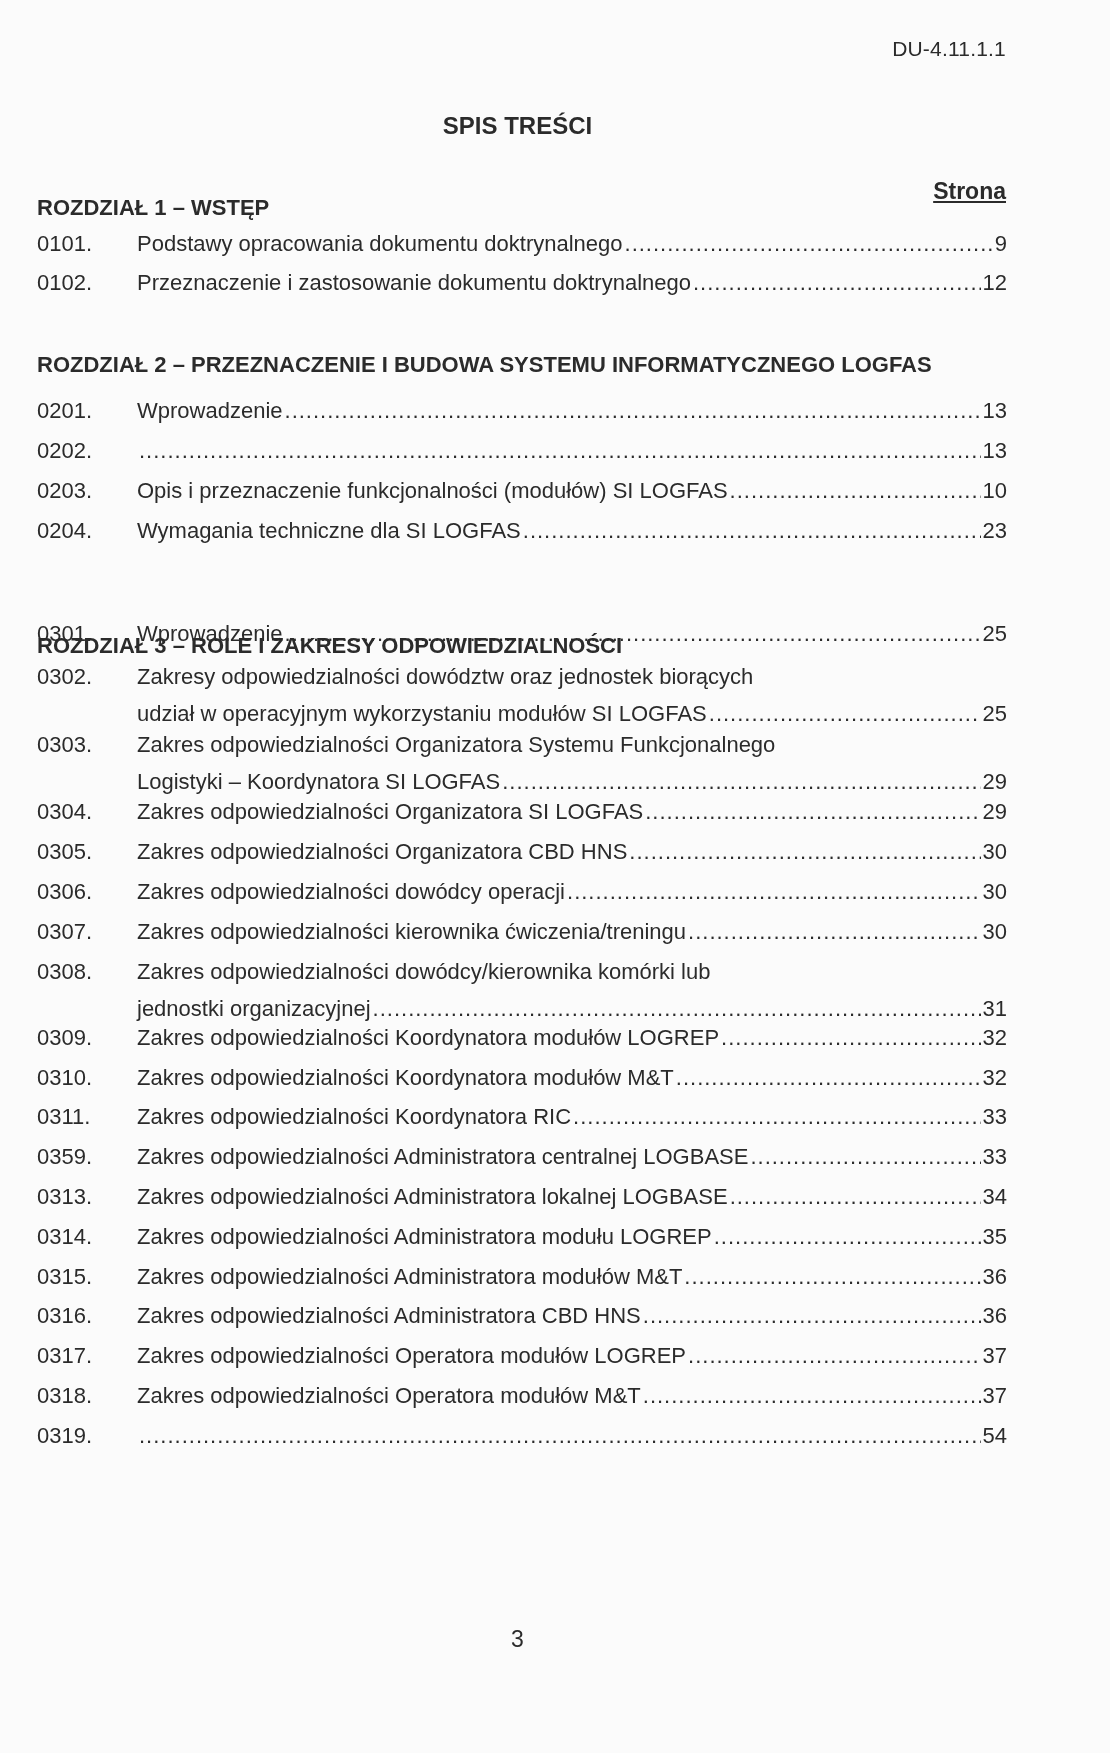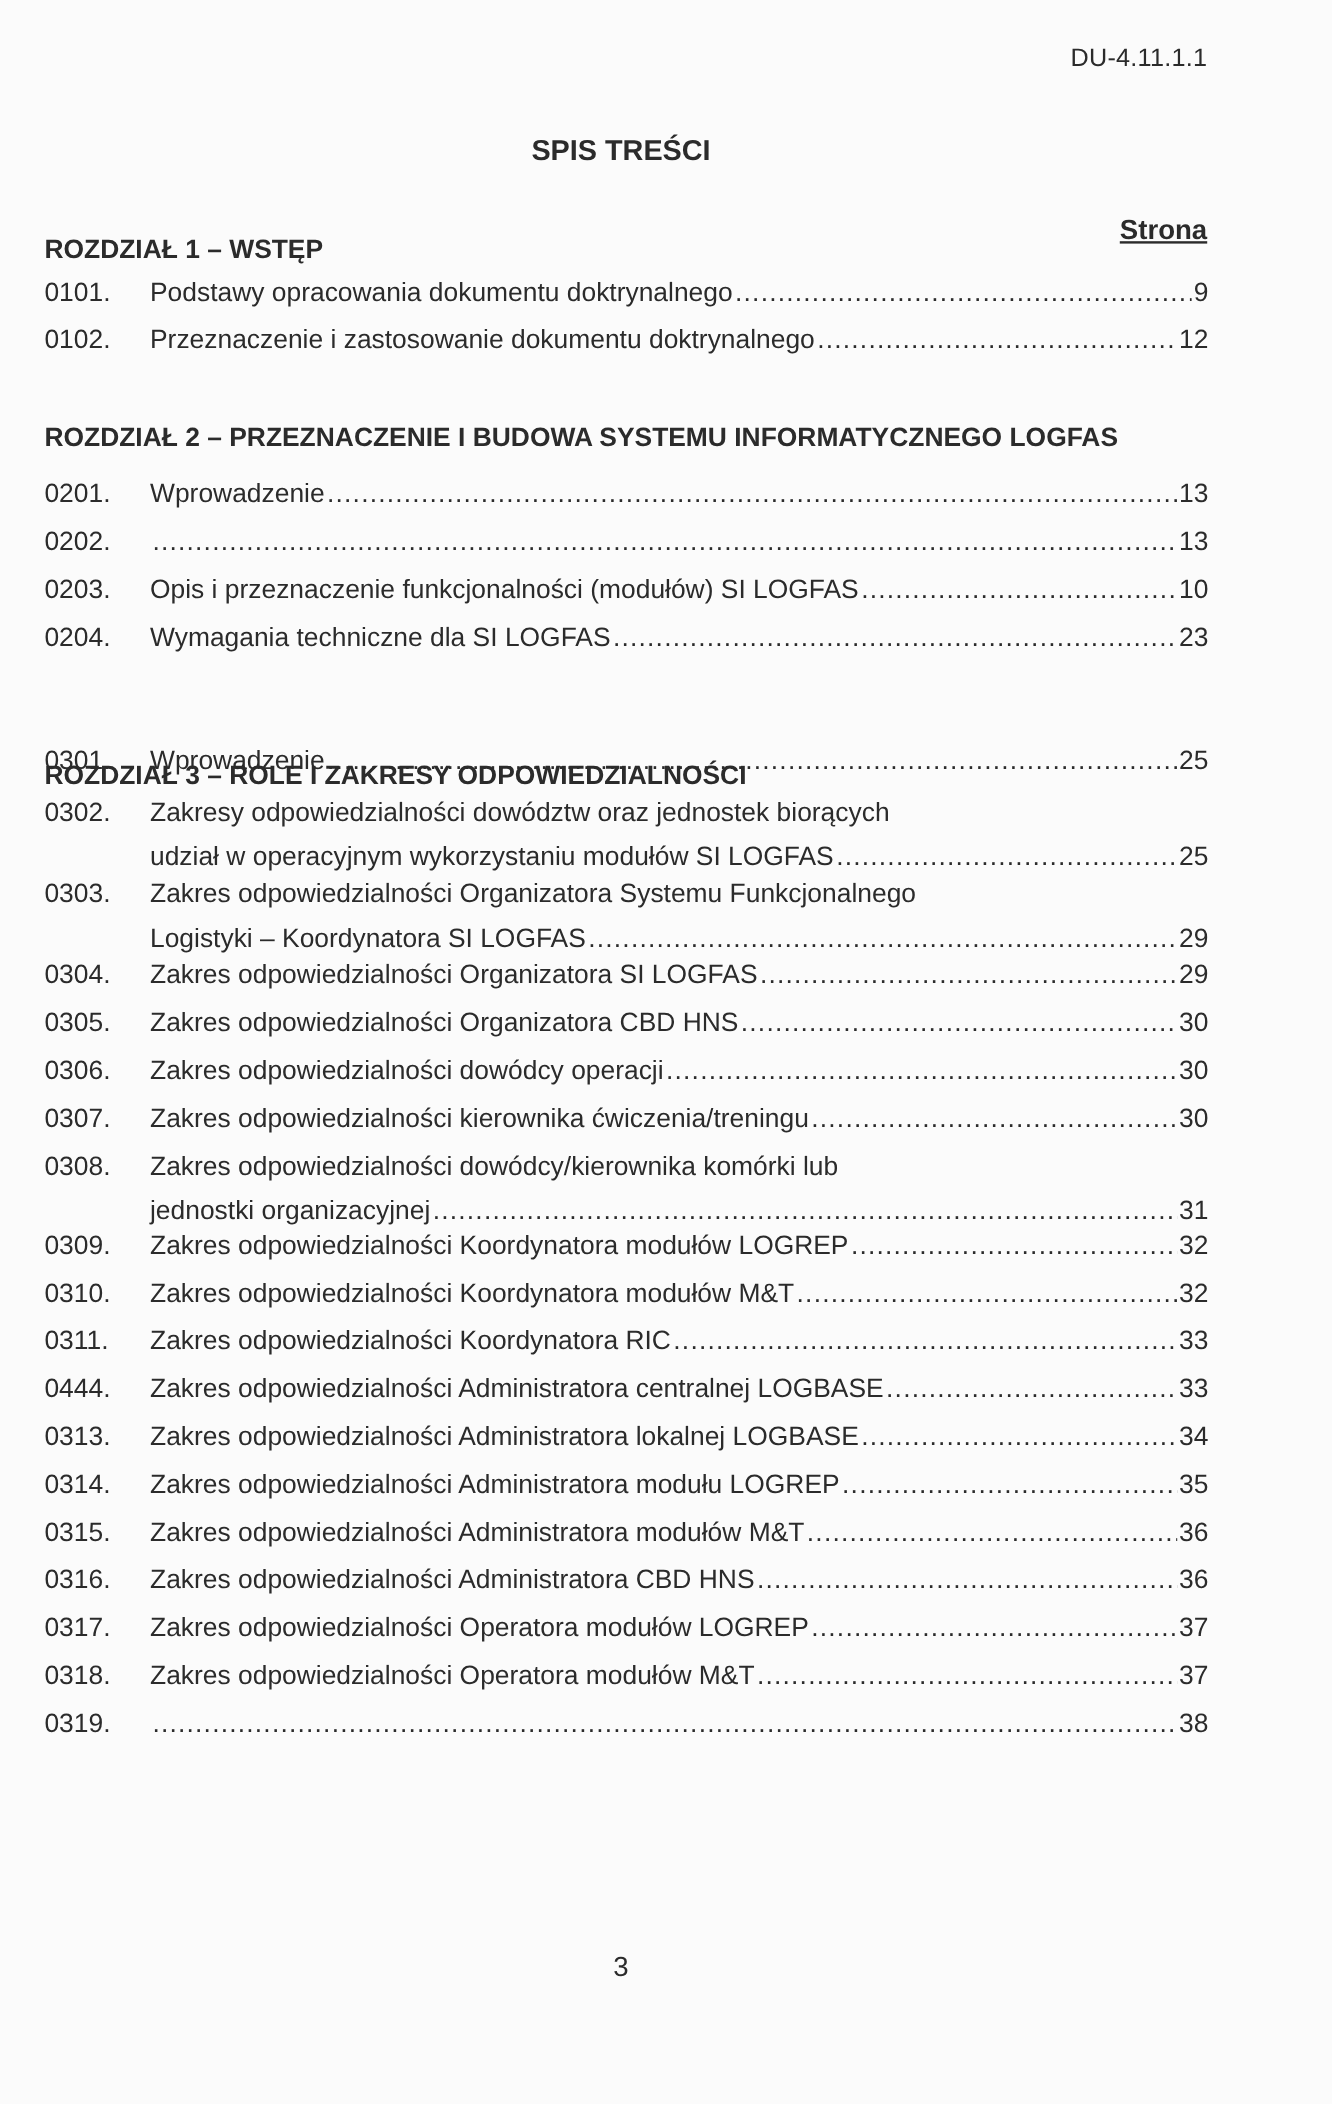--- a/index.html
+++ b/index.html
@@ -11,21 +11,21 @@
     position: relative;
   }
   .doc-code { position: absolute; top: 37px; right: 104px; font-size: 21px; letter-spacing: 0.2px; }
   .title { position: absolute; top: 112px; left: 0; width: 1035px; text-align: center; font-size: 24px; font-weight: bold; }
   .strona { position: absolute; top: 178px; right: 104px; font-size: 23px; font-weight: bold; text-decoration: underline; }
   .toc { position: absolute; left: 37px; width: 970px; top: 0; }
   .chapter { position: absolute; left: 0; font-size: 22px; font-weight: bold; line-height: 35px; width: 970px; }
   .entry { position: absolute; left: 0; width: 970px; font-size: 22px; line-height: 37px; }
   .entry .num { position: absolute; left: 0; top: 0; }
   .entry .lines { margin-left: 88px; }
-  .line { display: flex; align-items: baseline; white-space: nowrap; }
+  .line { display: flex; align-items: baseline; white-space: nowrap; margin-left: 12px; }
   .line .txt { flex: 0 0 auto; }
   .line .dots { flex: 1 1 auto; overflow: hidden; margin: 0 2px; letter-spacing: 1px; }
   .line .dots::before { content: "........................................................................................................................................................................................................................"; }
   .line .page { flex: 0 0 auto; }
   .page-number { position: absolute; top: 1626px; left: 0; width: 1035px; text-align: center; font-size: 23px; }
 </style>
 </head>
 <body>
 
 <div class="doc-code">DU-4.11.1.1</div>
@@ -208,21 +208,21 @@
       <span class="num">0311.</span>
       <div class="lines">
         <div class="line">
           <span class="txt">Zakres odpowiedzialności Koordynatora RIC</span>
           <span class="dots"></span>
           <span class="page">33</span>
         </div>
       </div>
     </div>
     <div class="entry" style="top: 1138px;">
-      <span class="num">0444.</span>
+      <span class="num">0359.</span>
       <div class="lines">
         <div class="line">
           <span class="txt">Zakres odpowiedzialności Administratora centralnej LOGBASE</span>
           <span class="dots"></span>
           <span class="page">33</span>
         </div>
       </div>
     </div>
     <div class="entry" style="top: 1178px;">
       <span class="num">0313.</span>
@@ -282,19 +282,19 @@
           <span class="dots"></span>
           <span class="page">37</span>
         </div>
       </div>
     </div>
     <div class="entry" style="top: 1417px;">
       <span class="num">0319.</span>
       <div class="lines">
         <div class="line">
           <span class="dots"></span>
-          <span class="page">38</span>
+          <span class="page">54</span>
         </div>
       </div>
     </div>
   </div>
 
 <div class="page-number">3</div>
 
 </body></html>

